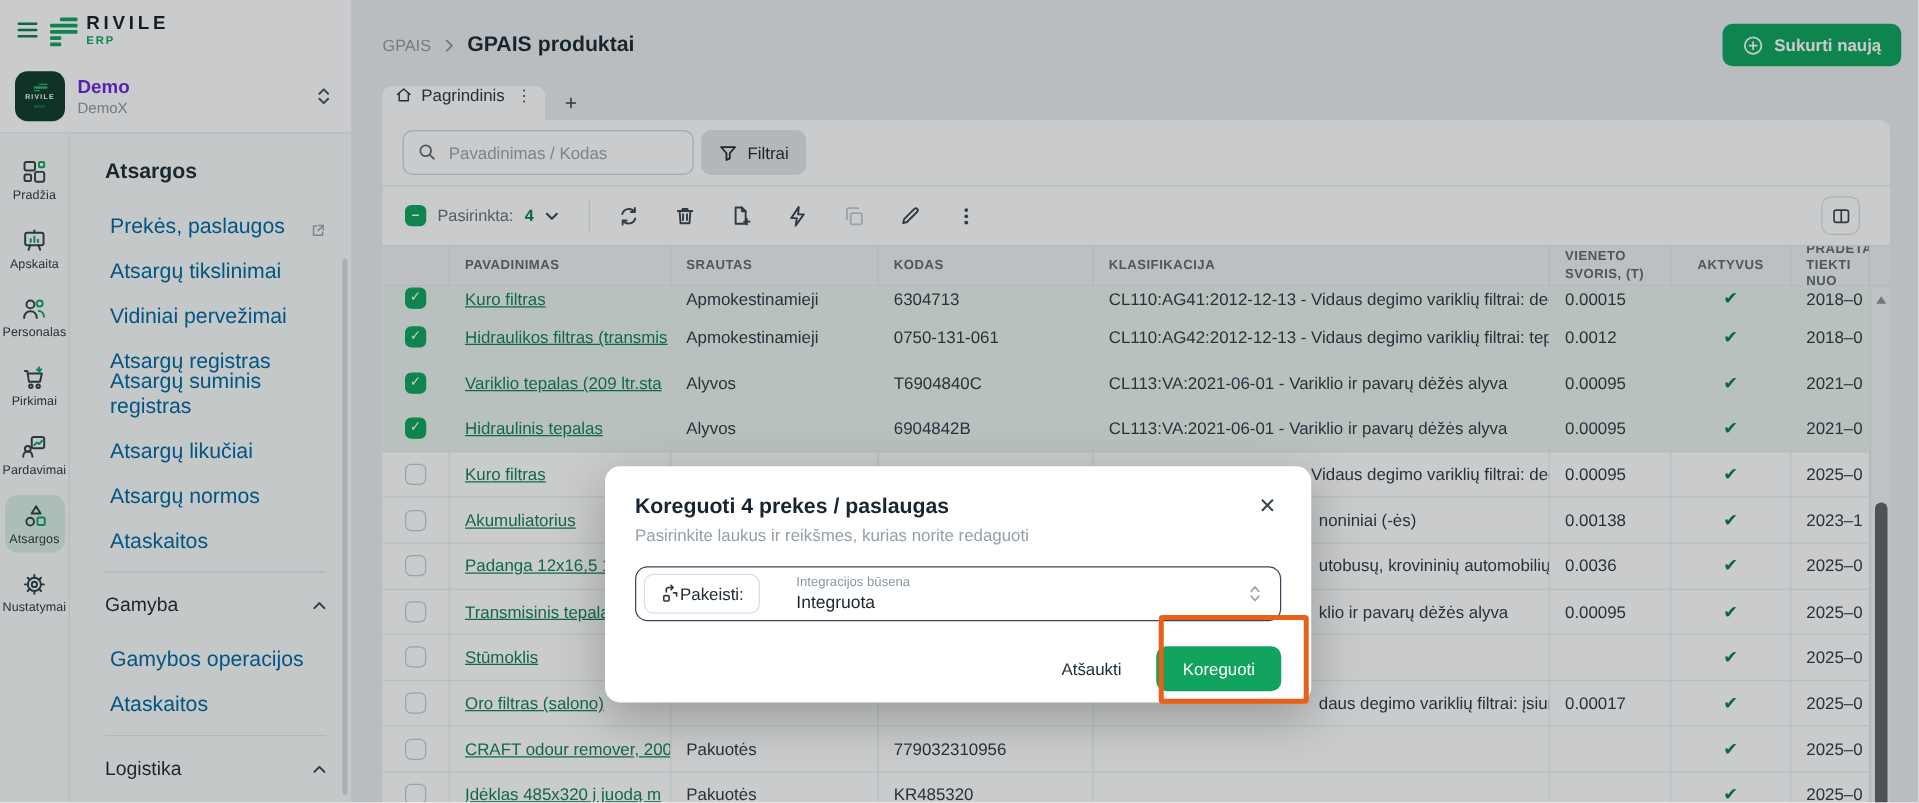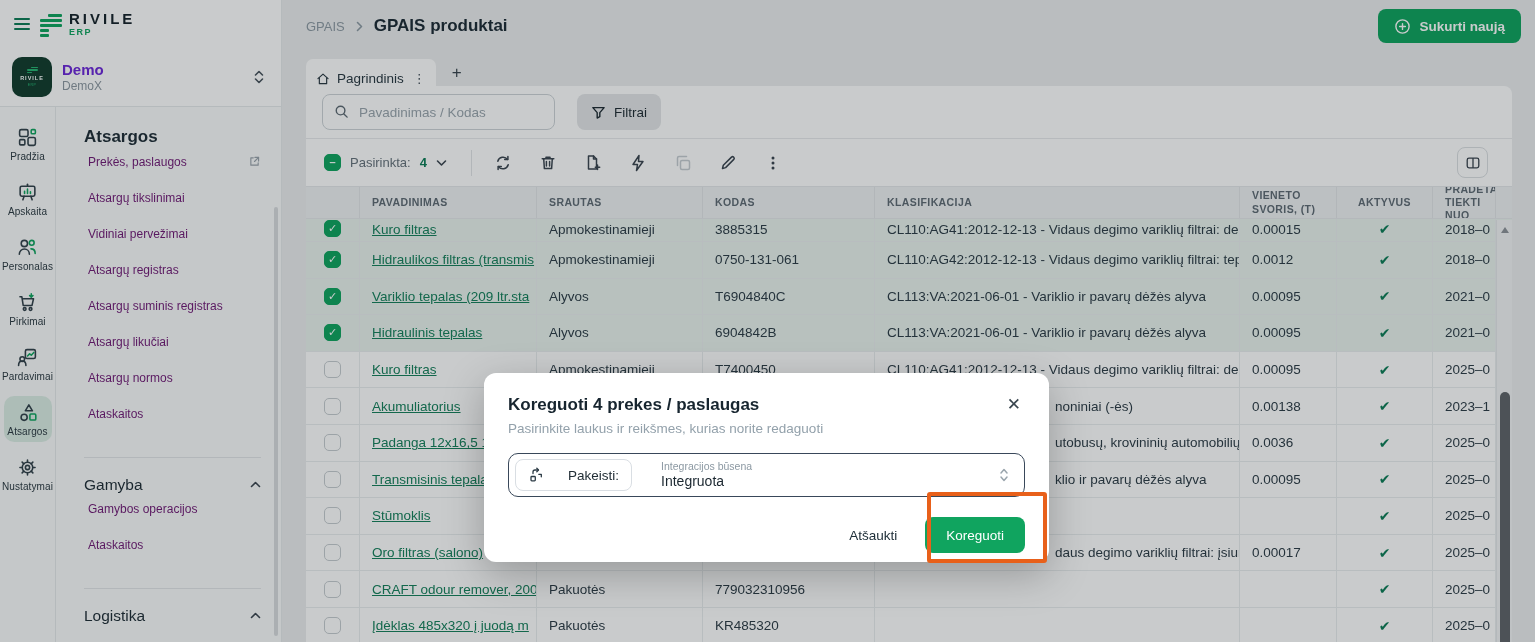--- a/index.html
+++ b/index.html
@@ -47,40 +47,40 @@
   .ws-org{font-size:12px;color:#8D98A1;margin-top:1px}
   .side-body{flex:1;display:flex;min-height:0;position:relative}
   .rail{width:56px;border-right:1px solid var(--border);padding-top:14px;display:flex;flex-direction:column;align-items:center;gap:9px;background:#FAFBFB}
   .rail-item{width:48px;padding:6px 0 5px;border-radius:10px;display:flex;flex-direction:column;align-items:center;gap:3px;cursor:pointer}
   .rail-item.active{background:#DCEEE5}
   .rail-label{font-size:10px;color:#2C3A42;text-align:center;letter-spacing:.1px}
   .rail-icon{width:21px;height:21px;display:block}
   .menu{flex:1;padding:20px 20px 0 28px;position:relative;overflow:hidden}
   .menu-title{font-size:17px;font-weight:700;color:#1F2D36;margin-bottom:8px}
   .menu ul{list-style:none}
-  .menu li{height:36px;display:flex;align-items:flex-start;justify-content:space-between;font-size:12px;color:#701a75;cursor:pointer;padding-left:4px}
+  .menu li{height:36px;display:flex;align-items:flex-end;justify-content:space-between;font-size:17px;color:#0369a1;cursor:pointer;padding-left:4px}
   .menu .divider{height:1px;background:#E3E6E8;margin:14px 0 10px 0}
   .sec-head{height:34px;display:flex;align-items:center;justify-content:space-between;font-size:15.5px;font-weight:400;color:#1F2D36;cursor:pointer}
   .menu-scrollbar{position:absolute;right:3px;top:100px;bottom:6px;width:4px;background:#D9DCDE;border-radius:2px}
 
   
-  .main{position:absolute;left:282px;top:2px;width:1253px;height:498px;}
+  .main{position:absolute;left:282px;top:12px;width:1253px;height:498px;}
   .main-header{height:48px;display:flex;align-items:center;justify-content:space-between;padding:0 14px 0 24px}
   .breadcrumb{display:flex;align-items:center;gap:10px}
   .bc-root{font-size:13px;color:#8E9AA3;cursor:pointer}
   .bc-sep{color:#8E9AA3;display:flex}
   .bc-current{font-size:17px;font-weight:700;color:#1D2B35}
   .btn-create{display:flex;align-items:center;gap:8px;background:var(--brand-green);color:#fff;font-size:13.5px;font-weight:600;border:none;border-radius:8px;height:34px;padding:0 16px;cursor:pointer}
   .content{padding:0 23px 0 24px}
   .tabs{display:flex;align-items:flex-end;height:36px}
-  .tab{height:27px;background:#fff;border-radius:7px 7px 0 0;display:flex;align-items:flex-end;gap:7px;padding:0 10px;font-size:13.5px;color:#2A3942;cursor:pointer}
+  .tab{height:27px;background:#fff;border-radius:7px 7px 0 0;display:flex;align-items:flex-start;gap:7px;padding:0 10px;font-size:13.5px;color:#2A3942;cursor:pointer}
   .tab .kebab{font-size:13px;color:#4A555E;margin-left:2px}
   .tab-add{width:42px;height:27px;display:flex;align-items:center;justify-content:center;font-size:17px;color:#39454E;cursor:pointer;border-radius:7px 7px 0 0}
   .panel{position:relative;background:#fff;border-radius:0 8px 0 0;height:558px;overflow:hidden}
-  .search-row{height:53px;display:flex;align-items:center;padding:0 16px;border-bottom:1px solid #E8EAEC;gap:22px}
+  .search-row{height:53px;display:flex;align-items:center;padding:0 16px;border-bottom:1px solid #E8EAEC;gap:6px}
   .search-box{position:relative;width:233px;height:36px}
   .search-box svg{position:absolute;left:12px;top:10px}
   .search-box input{width:100%;height:100%;border:1px solid #CDD3D7;border-radius:8px;padding:0 10px 0 36px;font-size:13.5px;color:#2B3942;outline:none;font-family:inherit;background:#fff}
   .search-box input::placeholder{color:#9AA5AD}
   .btn-filter{display:flex;align-items:center;gap:8px;height:36px;padding:0 14px;background:#E4E6E8;border:none;border-radius:8px;font-size:13.5px;color:#1F2B33;cursor:pointer;font-family:inherit}
   .toolbar{height:47px;display:flex;align-items:center;padding:0 12px;gap:10px}
   .sel-group{display:flex;align-items:center;gap:9px;padding:0 6px;cursor:pointer}
   .cb{width:17px;height:17px;border-radius:5px;display:flex;align-items:center;justify-content:center;font-size:11px;line-height:1;color:#fff;background:#fff;border:1.5px solid #C6CCD0;flex:none}
   .cb.cb-on{background:var(--brand-green);border-color:var(--brand-green);font-weight:700}
   .sel-label{font-size:13px;color:#66727B}
@@ -112,21 +112,21 @@
   .v-scroll .thumb{position:absolute;top:172px;left:3px;width:10px;height:340px;border-radius:5px;background:#606569}
 
   
   .overlay{position:absolute;inset:0;background:rgba(10,16,22,.22);z-index:50}
   .modal{position:absolute;left:484px;top:373px;width:565px;height:189px;background:#fff;border-radius:12px;box-shadow:0 12px 40px rgba(0,0,0,.25);z-index:60;padding:21px 24px 16px}
   .modal-head{display:flex;align-items:flex-end;justify-content:space-between}
   .modal-title{font-size:17px;font-weight:700;color:#17252F}
   .modal-close{background:none;border:none;font-size:17px;color:#3A464F;cursor:pointer;line-height:1;padding:2px 4px}
   .modal-sub{font-size:13.5px;color:#93A1AB;margin-top:6px}
   .field{margin-top:17px;height:44px;border:1.5px solid #39485A;border-radius:10px;display:flex;align-items:center;padding:5px 14px 5px 6px}
-  .chip{display:flex;align-items:center;gap:24px;border:1px solid #D9DEE3;border-radius:8px;height:32px;padding:0 12px;cursor:pointer}
+  .chip{display:flex;align-items:center;gap:0;border:1px solid #D9DEE3;border-radius:8px;height:32px;padding:0 12px;cursor:pointer}
   .chip-label{font-size:13.5px;color:#222E36}
   .field-meta{margin-left:29px;flex:1;min-width:0}
   .field-label{font-size:10.5px;color:#8B98A2;line-height:1.2}
   .field-value{font-size:14px;color:#1B2730;line-height:1.25}
   .field-chevrons{display:flex;color:#9AA5AD}
   .modal-footer{display:flex;align-items:center;justify-content:flex-end;gap:28px;margin-top:20px}
   .btn-cancel{background:none;border:none;font-size:13.5px;color:#20303A;cursor:pointer;font-family:inherit}
   .btn-submit{background:var(--brand-green);color:#fff;border:none;border-radius:8px;height:36px;padding:0 21px;font-size:13.5px;font-weight:400;cursor:pointer;font-family:inherit}
   .highlight-box{position:absolute;left:927px;top:492px;width:120px;height:71px;border:4px solid var(--highlight-orange);border-radius:3px;z-index:70;pointer-events:none}
 
@@ -461,21 +461,21 @@
           </div>
         <div id="tbody">
             <div class="t-row selected clipped">
               <div class="c center">
                 <span class="cb cb-on">✓</span>
               </div>
               <div class="c">
                 <a class="link">Kuro filtras</a>
               </div>
               <div class="c">Apmokestinamieji</div>
-              <div class="c">3885315</div>
+              <div class="c">6304713</div>
               <div class="c">CL110:AG41:2012-12-13 - Vidaus degimo variklių filtrai: deg</div>
               <div class="c">0.00015</div>
               <div class="c center">
                 <span class="akt">✔</span>
               </div>
               <div class="c">2018–0</div>
             </div>
             <div class="t-row selected">
               <div class="c center">
                 <span class="cb cb-on">✓</span>

